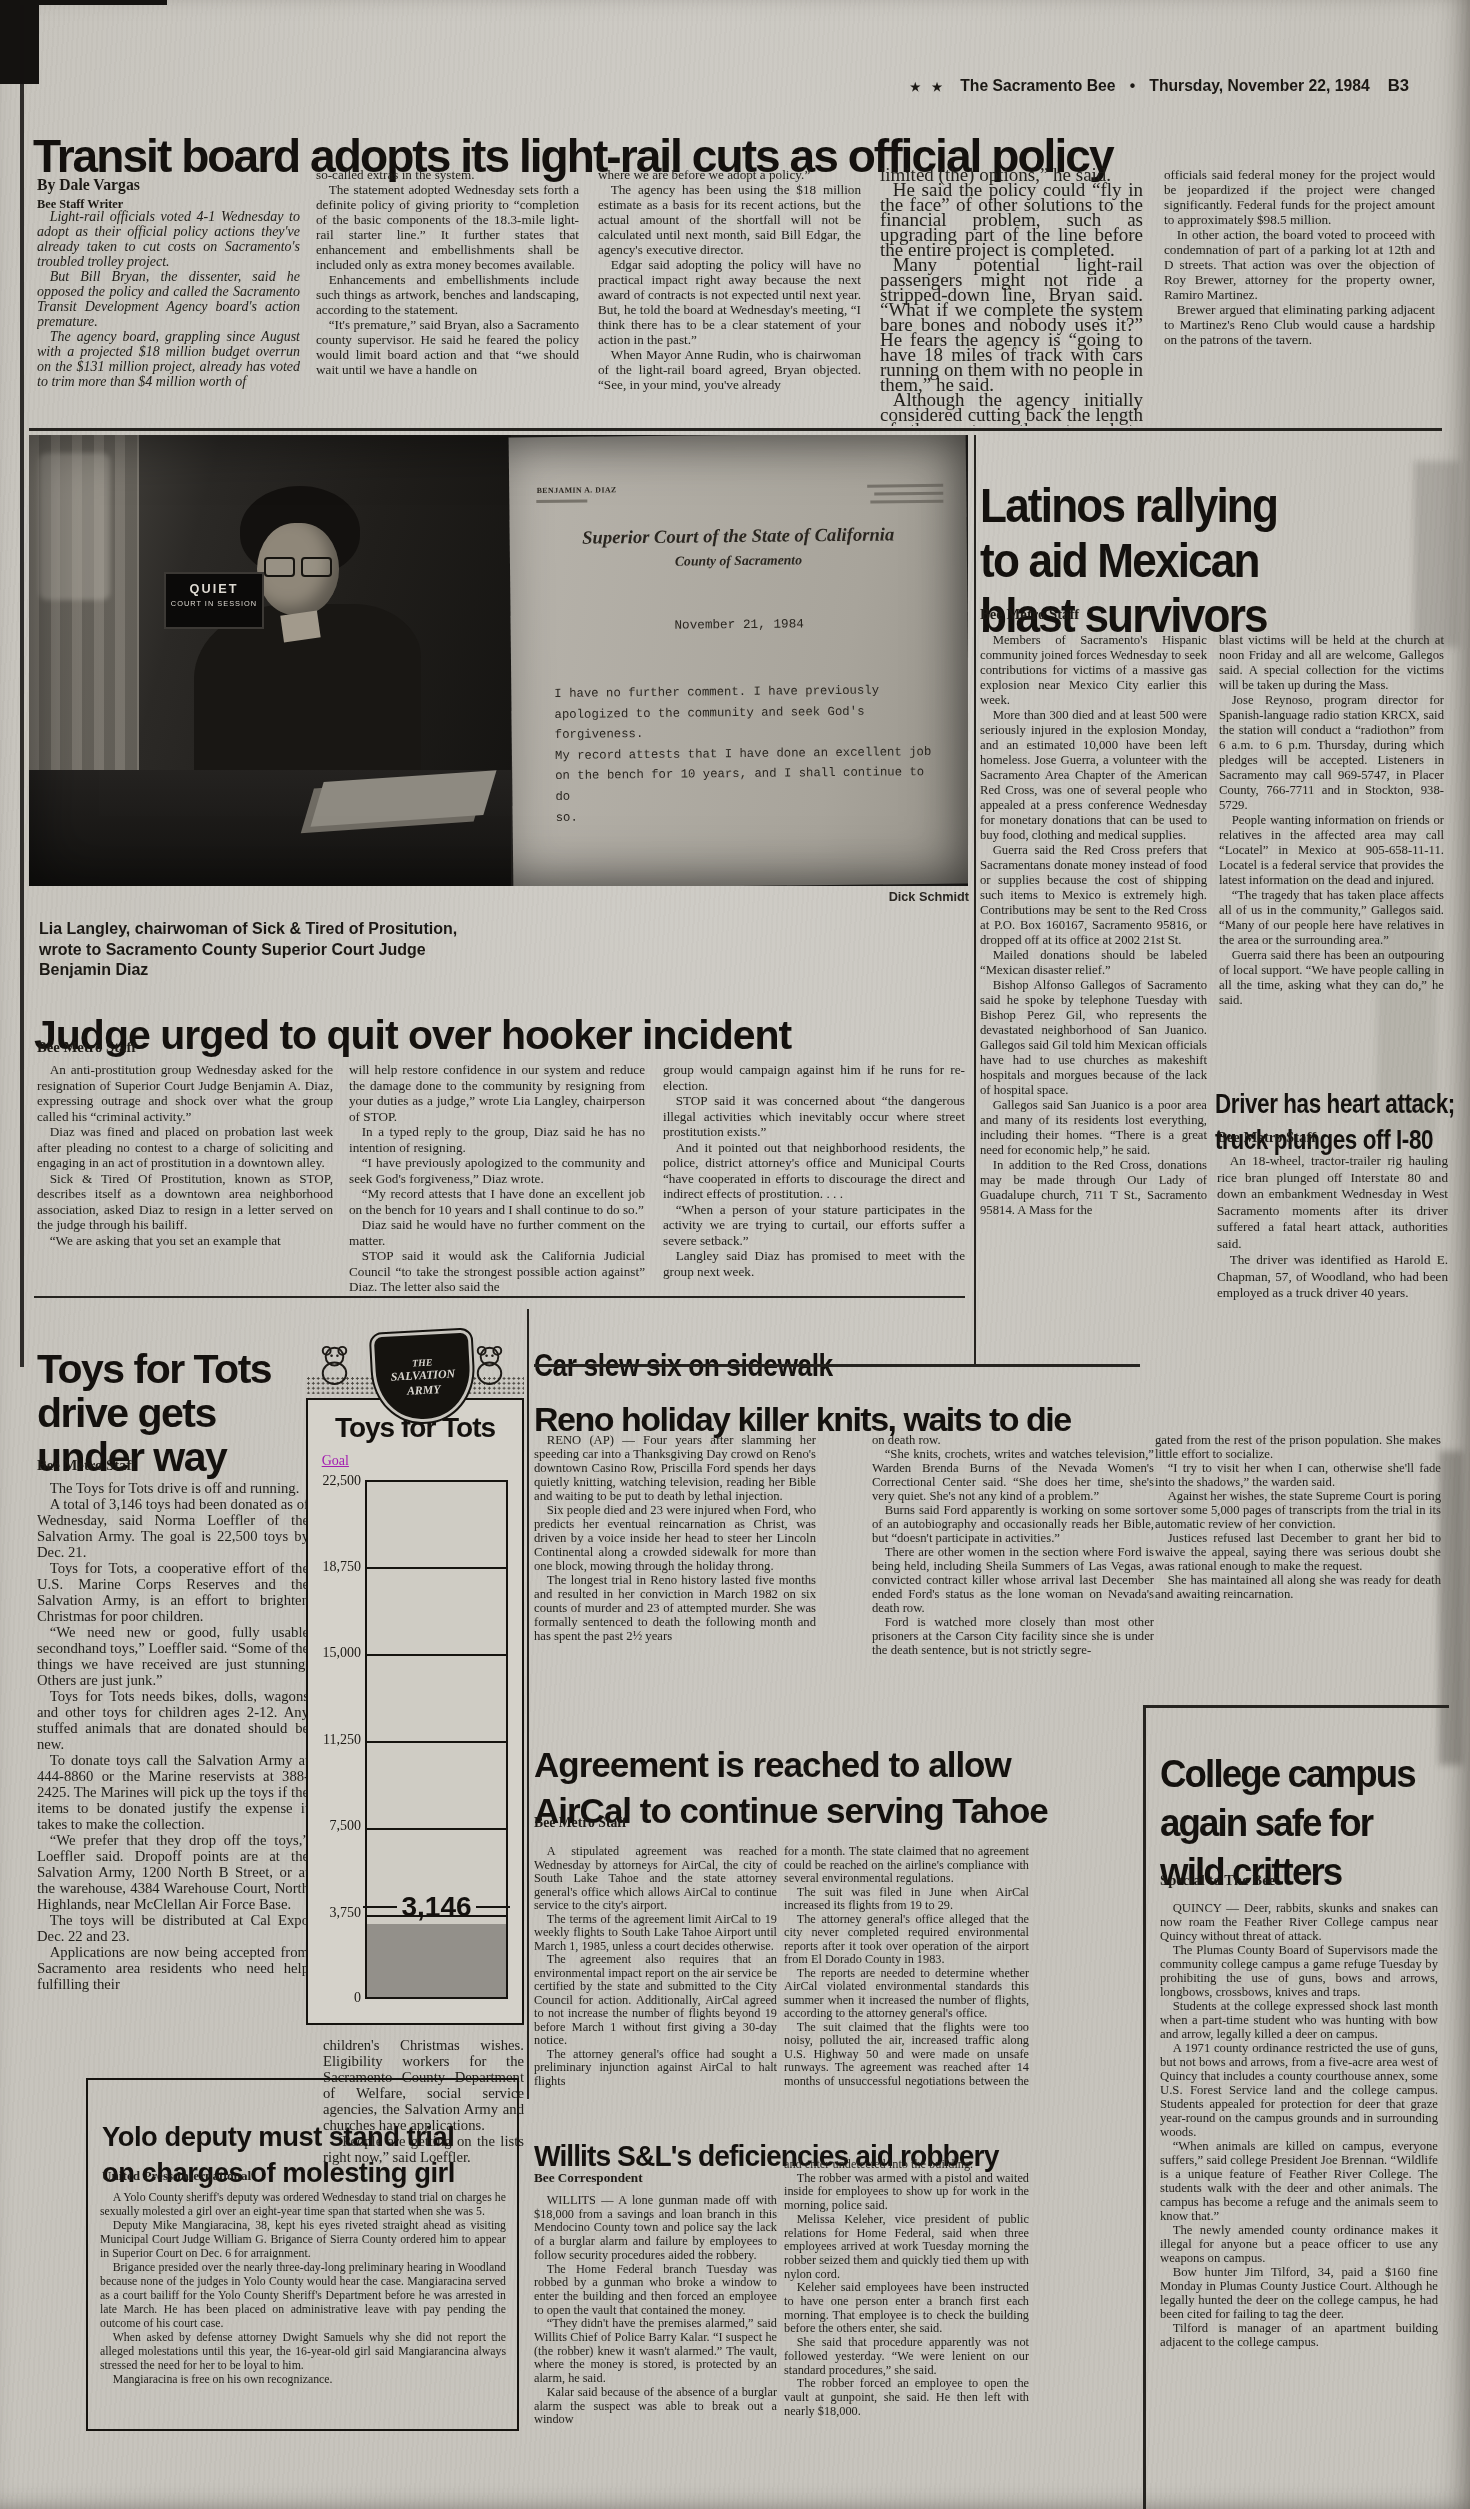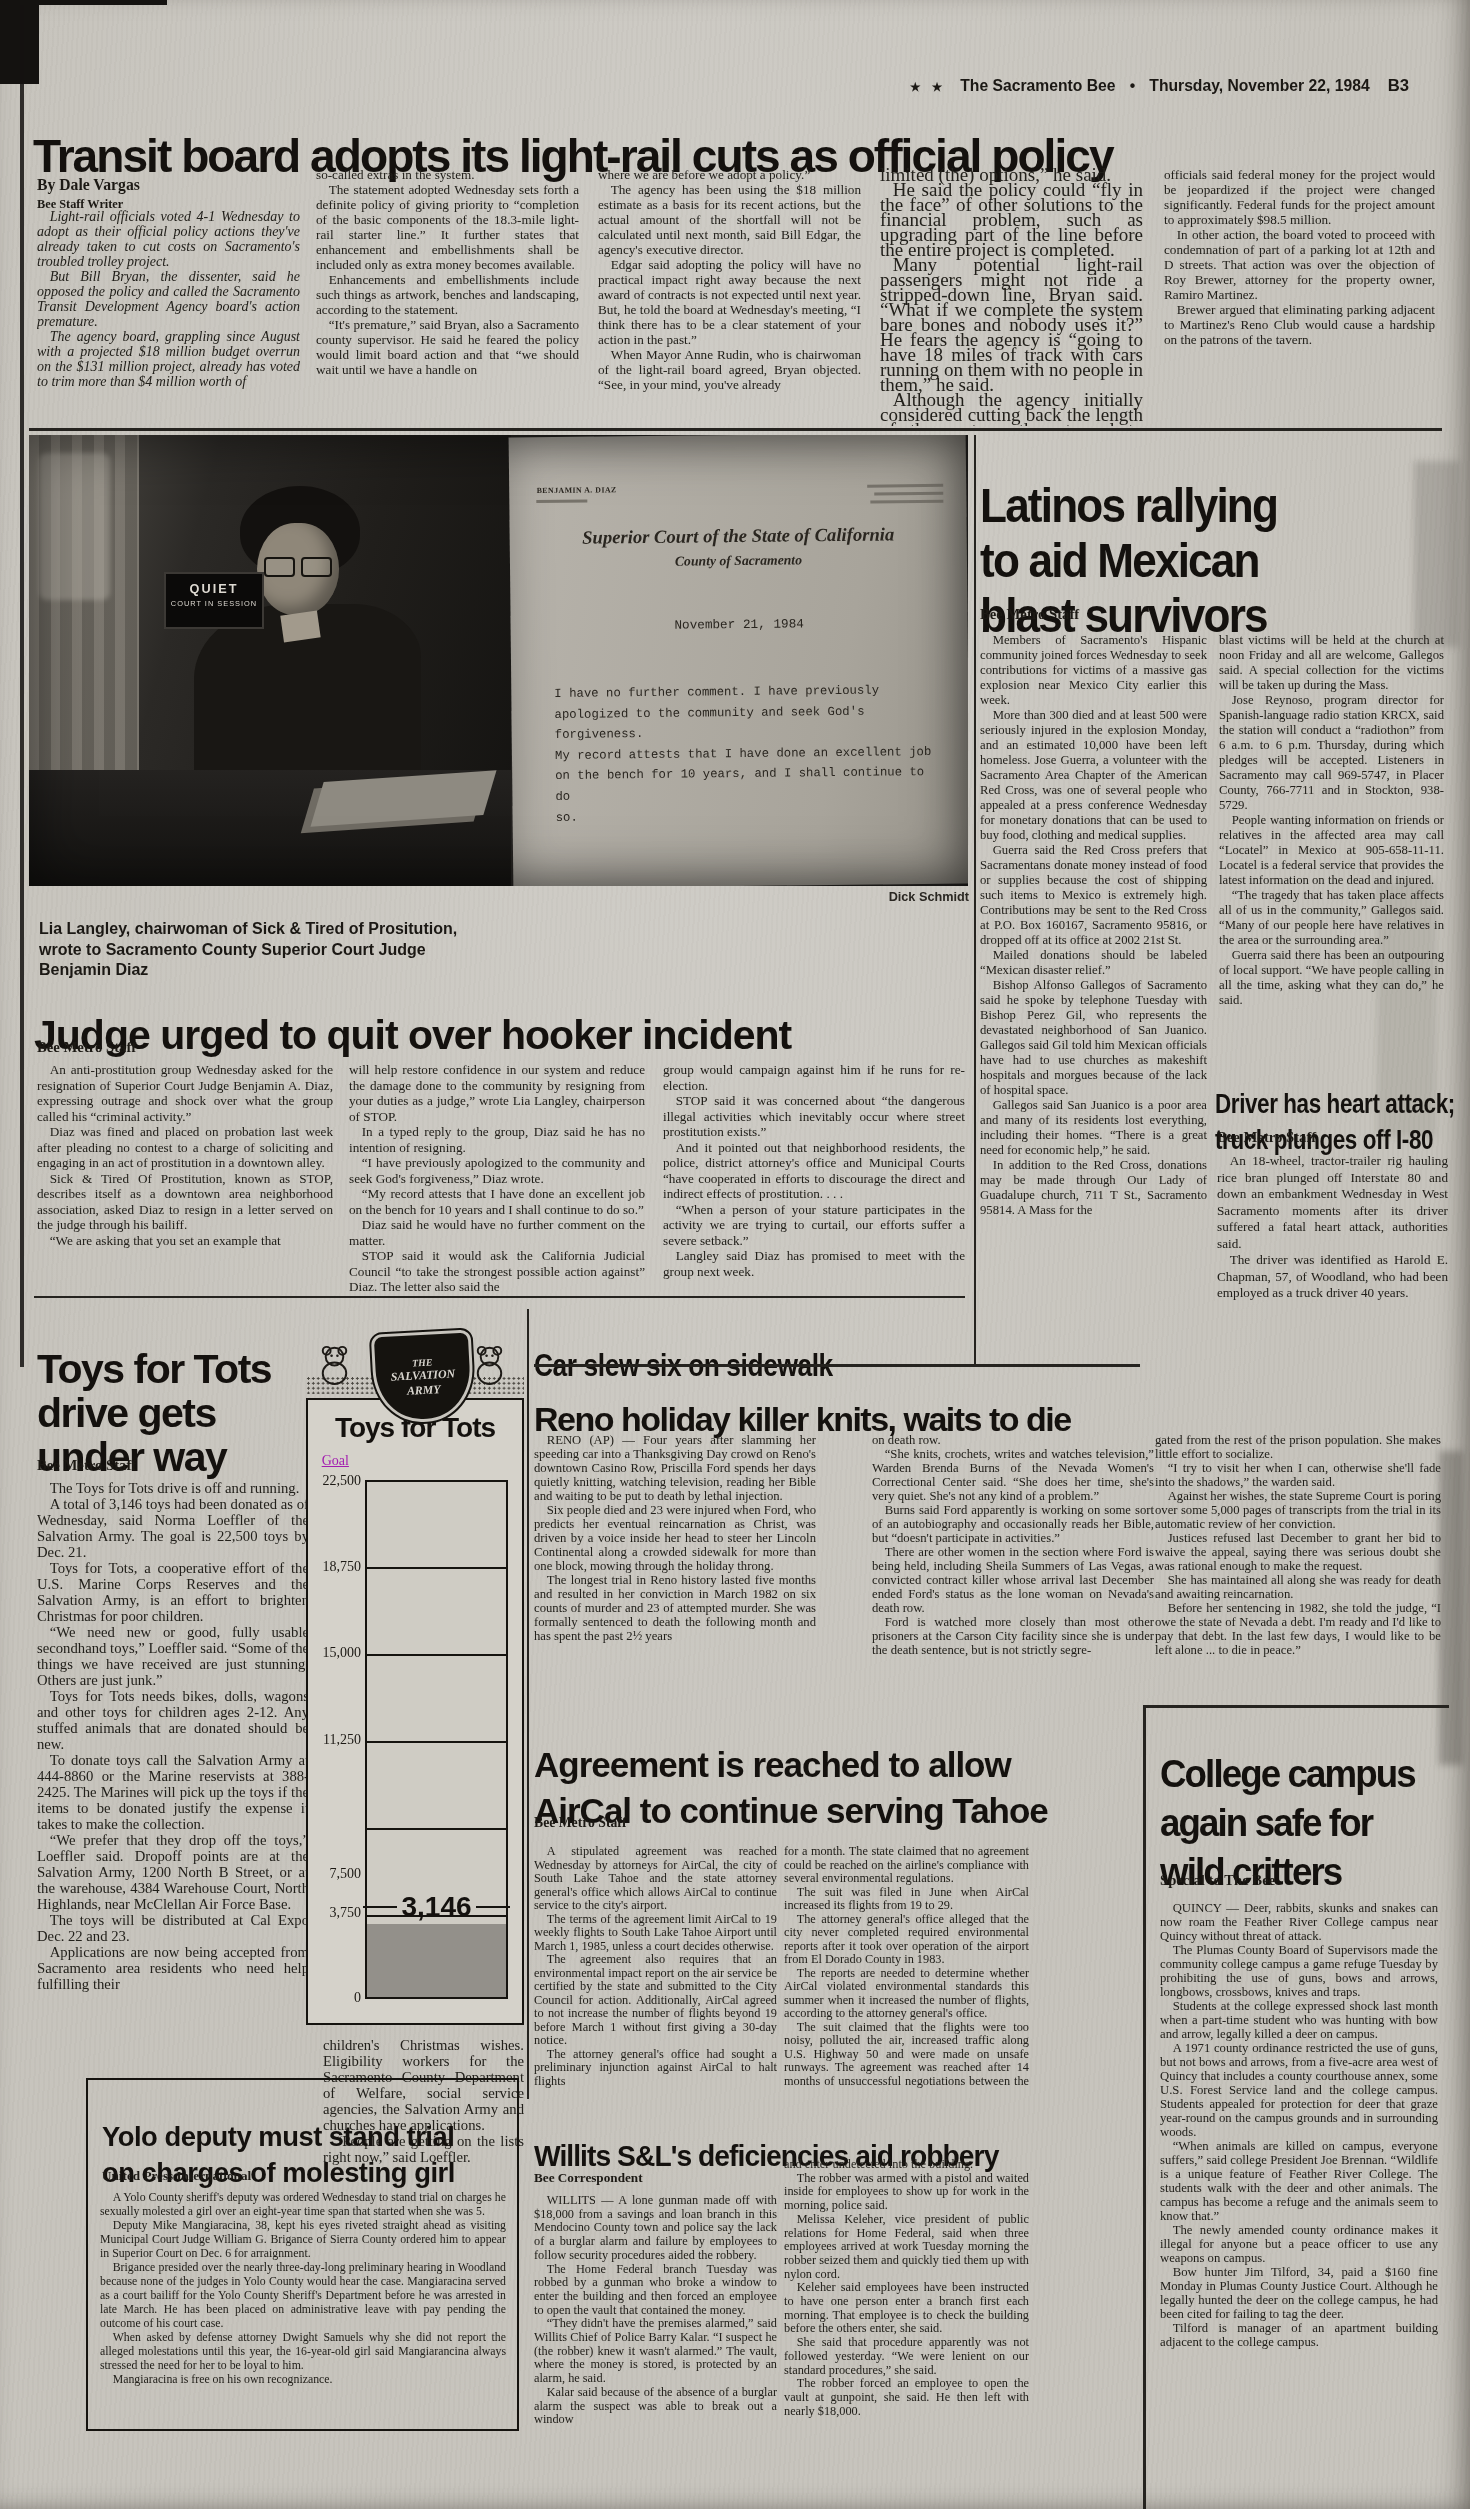--- a/index.html
+++ b/index.html
@@ -80,21 +80,21 @@
       background-image:radial-gradient(#6f6c66 22%, transparent 23%);background-size:3.9px 3.9px;}
   .current{position:absolute;left:-3.9px;right:-3.9px;bottom:74px;display:flex;align-items:center;gap:4.9px;
       font-family:"Liberation Sans",sans-serif;font-weight:700;font-size:28px;color:#14110e;z-index:2;}
   .current::before,.current::after{content:"";flex:1;border-top:2.9px solid #15130f;}
   .ticks span{position:absolute;left:2px;width:51px;text-align:right;font-size:14px;color:#1c1914;}
   .ticks{position:absolute;left:0;top:80px;height:519px;width:59px;}
   .ticks span:nth-of-type(1){top:-6.9px;}
   .ticks span:nth-of-type(2){top:calc(16.667% - 7.8px);}
   .ticks span:nth-of-type(3){top:calc(33.333% - 7.8px);}
   .ticks span:nth-of-type(4){top:calc(50% - 7.8px);}
-  .ticks span:nth-of-type(5){top:calc(66.667% - 7.8px);margin-top:48px;}
+  .ticks span:nth-of-type(5){top:calc(66.667% - 7.8px);}
   .ticks span:nth-of-type(6){top:calc(83.333% - 7.8px);}
   .ticks span:nth-of-type(7){top:calc(100% - 8.8px);}
   
   .blob{position:absolute;background:#141210;}
   .smudge{position:absolute;filter:blur(3.9px);}
   .yolobox{position:absolute;left:86px;top:2078px;width:433px;height:353px;border:2.9px solid #15130f;box-sizing:border-box;}
 </style>
 </head>
 <body>
 
@@ -324,21 +324,20 @@
       <p>Burns said Ford apparently is working on some sort of an autobiography and occasionally reads her Bible, but “doesn't participate in activities.”</p>
       <p>There are other women in the section where Ford is being held, including Sheila Summers of Las Vegas, a convicted contract killer whose arrival last December ended Ford's status as the lone woman on Nevada's death row.</p>
       <p>Ford is watched more closely than most other prisoners at the Carson City facility since she is under the death sentence, but is not strictly segre-</p>
     </div>
   <div class="bodytext cont" style="left:1155px;top:1433px;width:286px;height:267px;font-size:12.7px;line-height:14px;">
       <p>gated from the rest of the prison population. She makes little effort to socialize.</p>
       <p>“I try to visit her when I can, otherwise she'll fade into the shadows,” the warden said.</p>
       <p>Against her wishes, the state Supreme Court is poring over some 5,000 pages of transcripts from the trial in its automatic review of her conviction.</p>
       <p>Justices refused last December to grant her bid to waive the appeal, saying there was serious doubt she was rational enough to make the request.</p>
       <p>She has maintained all along she was ready for death and awaiting reincarnation.</p>
-      <p>Before her sentencing in 1982, she told the judge, “I owe the state of Nevada a debt. I'm ready and I'd like to pay that debt. In the last few days, I would like to be left alone ... to die in peace.”</p>
     </div>
 
   <h2 class="hl" style="left:534px;top:1713px;width:598px;font-size:35px;line-height:46px;letter-spacing:-1px;">Agreement is reached to allow
 AirCal to continue serving Tahoe</h2>
   <div class="byline" style="left:534px;top:1815px;font-size:13.7px;">Bee Metro Staff</div>
   <div class="bodytext" style="left:534px;top:1845px;width:243px;height:243px;font-size:12.3px;line-height:13.5px;">
       <p>A stipulated agreement was reached Wednesday by attorneys for AirCal, the city of South Lake Tahoe and the state attorney general's office which allows AirCal to continue service to the city's airport.</p>
       <p>The terms of the agreement limit AirCal to 19 weekly flights to South Lake Tahoe Airport until March 1, 1985, unless a court decides otherwise.</p>
       <p>The agreement also requires that an environmental impact report on the air service be certified by the state and submitted to the City Council for action. Additionally, AirCal agreed to not increase the number of flights beyond 19 before March 1 without first giving a 30-day notice.</p>
       <p>The attorney general's office had sought a preliminary injunction against AirCal to halt flights</p>

